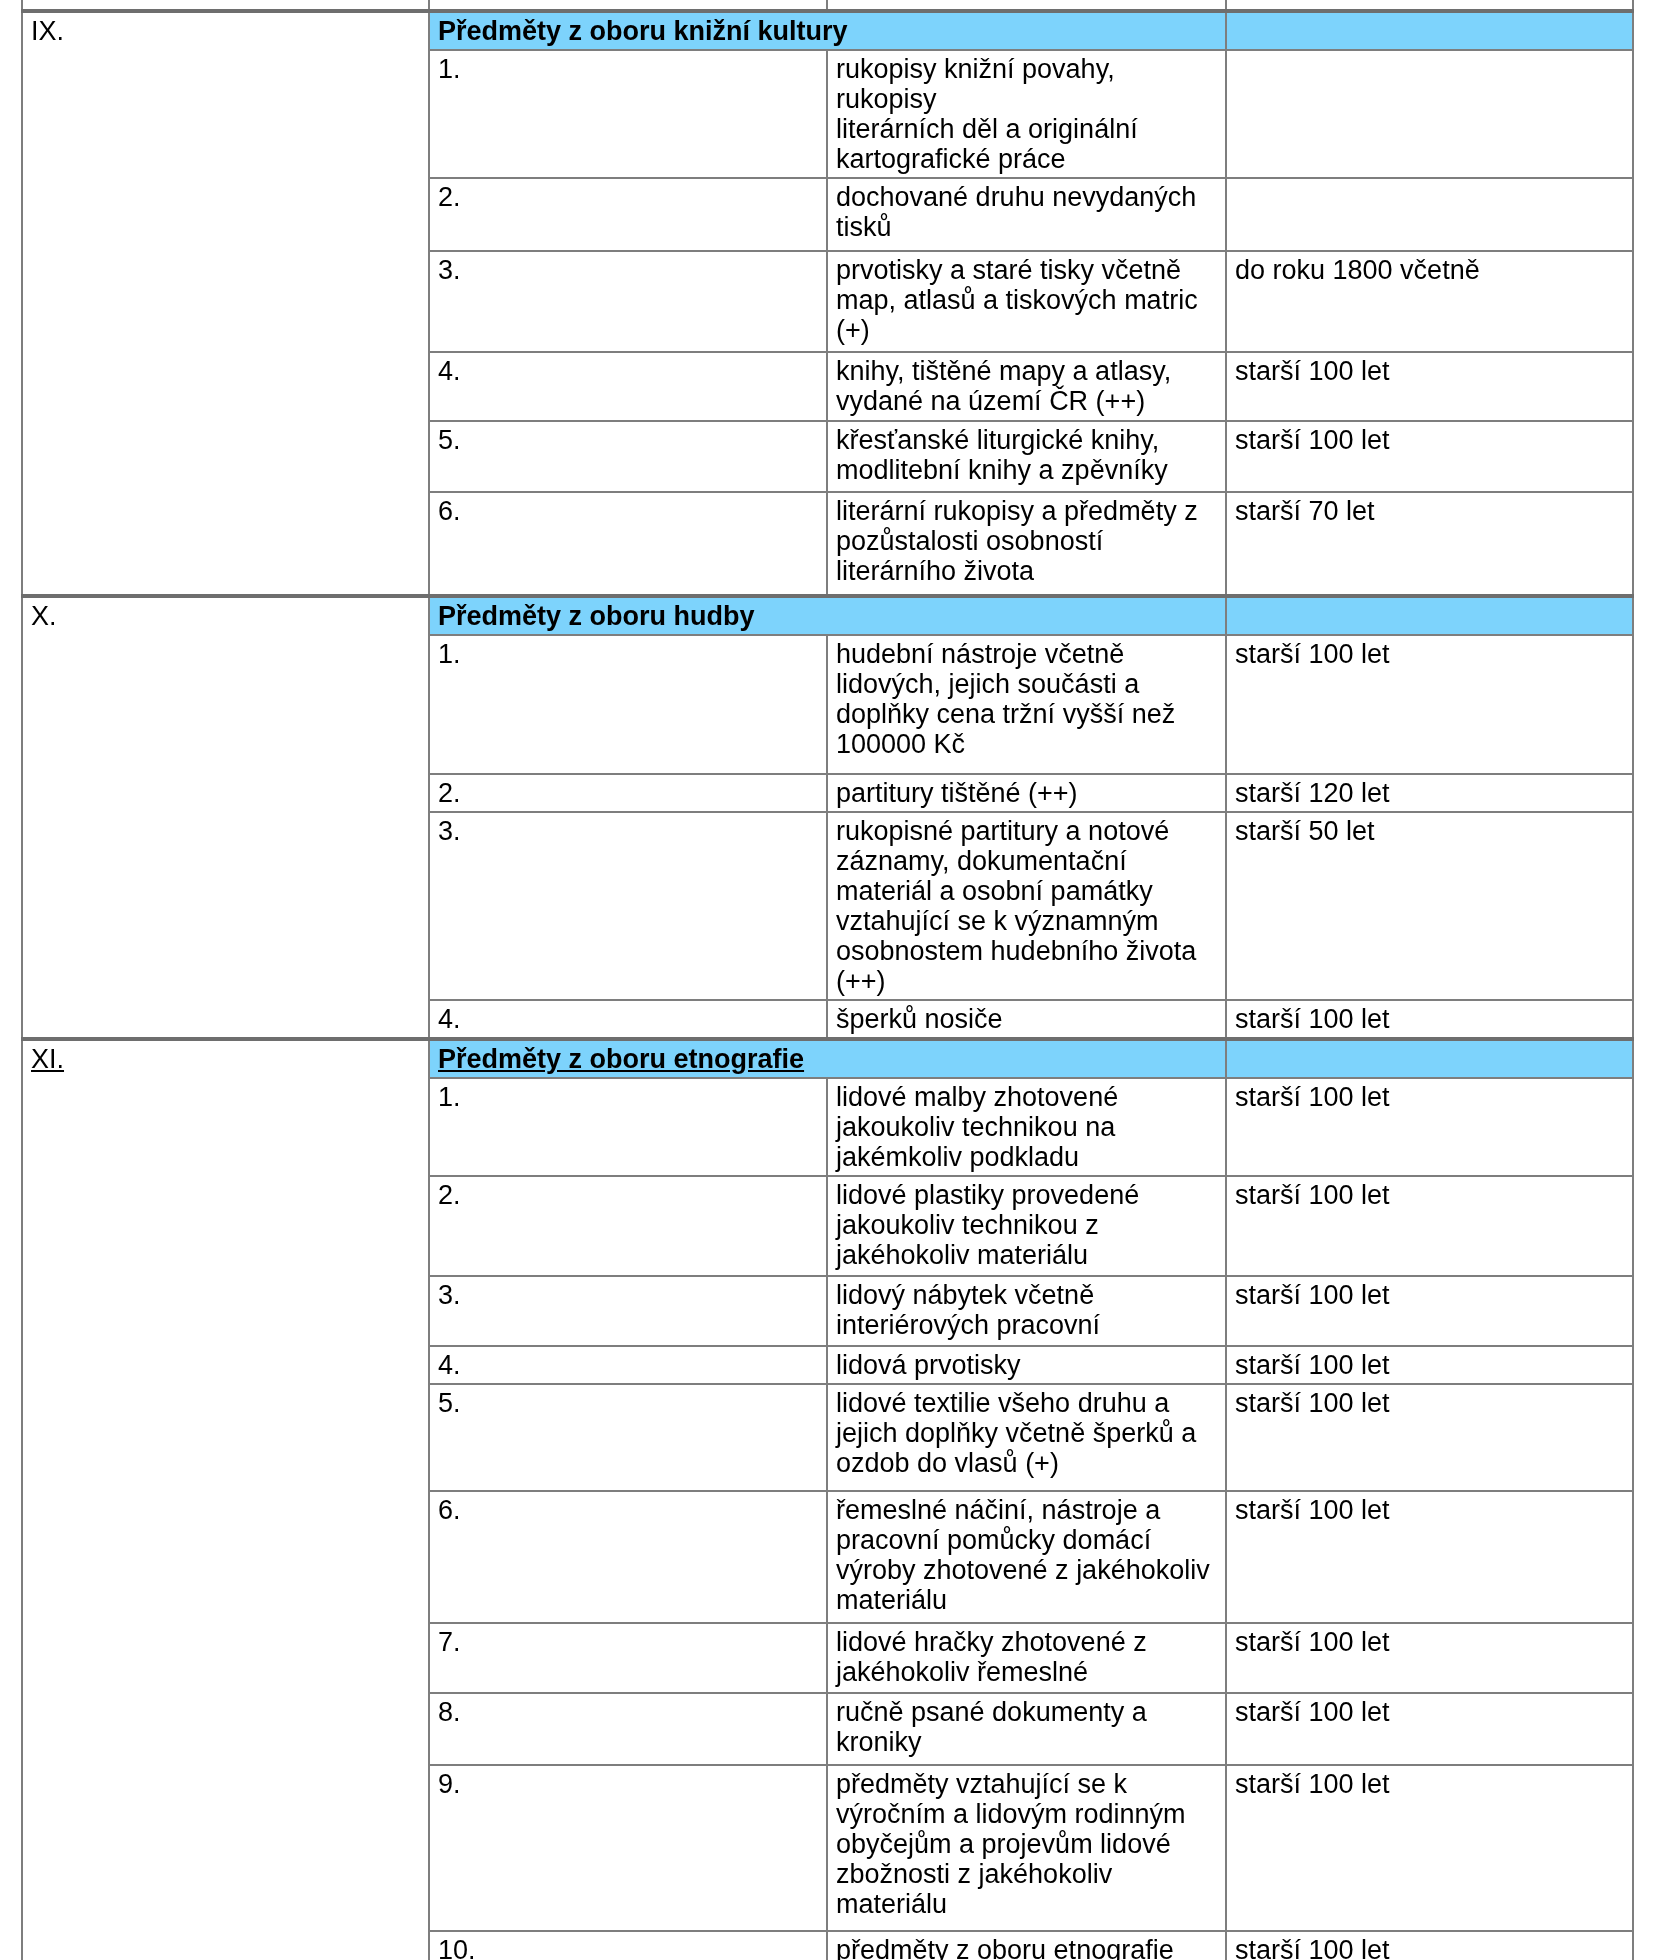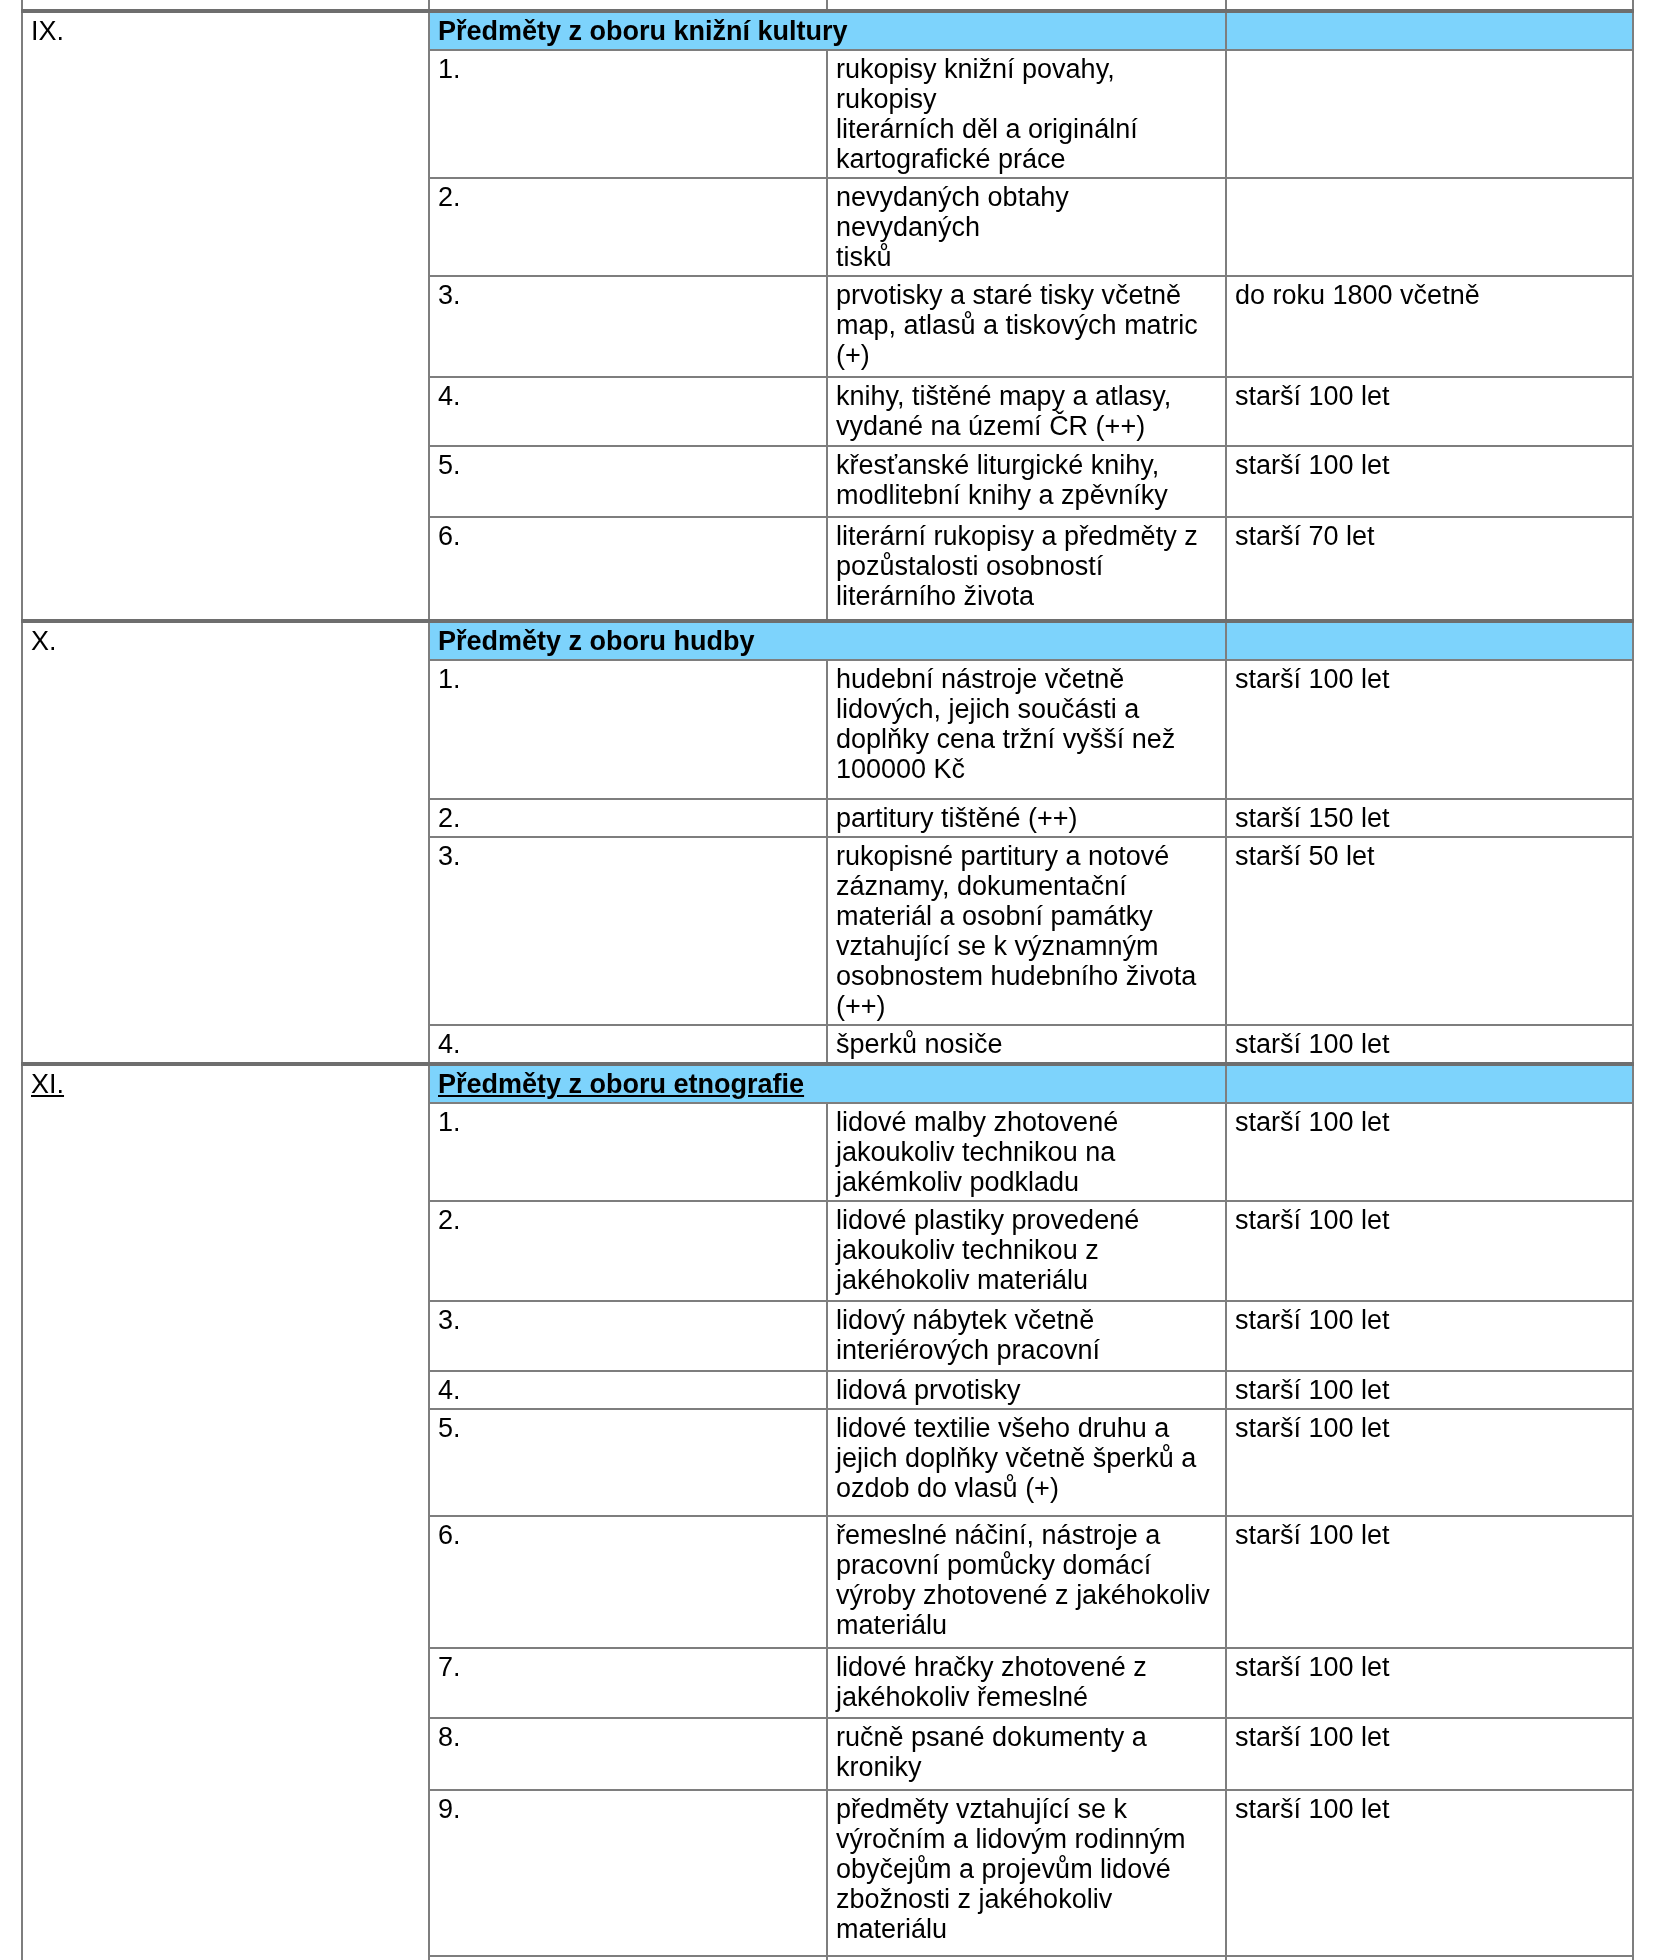--- a/index.html
+++ b/index.html
@@ -53,21 +53,21 @@
         </tr>
         <tr style="height: 100px;">
           <td class="num">1.</td>
           <td class="desc">rukopisy knižní povahy, rukopisy
 literárních děl a originální
 kartografické práce</td>
           <td class="crit"></td>
         </tr>
         <tr style="height: 73px;">
           <td class="num">2.</td>
-          <td class="desc">nevydaných obtahy nevydaných
+          <td class="desc">dochované druhu nevydaných
 tisků</td>
           <td class="crit"></td>
         </tr>
         <tr style="height: 101px;">
           <td class="num">3.</td>
           <td class="desc">prvotisky a staré tisky včetně
 map, atlasů a tiskových matric
 (+)</td>
           <td class="crit">do roku 1800 včetně</td>
         </tr>
@@ -99,21 +99,21 @@
           <td class="num">1.</td>
           <td class="desc">hudební nástroje včetně
 lidových, jejich součásti a
 doplňky cena tržní vyšší než
 100000 Kč</td>
           <td class="crit">starší 100 let</td>
         </tr>
         <tr style="height: 35px;">
           <td class="num">2.</td>
           <td class="desc">partitury tištěné (++)</td>
-          <td class="crit">starší 150 let</td>
+          <td class="crit">starší 120 let</td>
         </tr>
         <tr style="height: 183px;">
           <td class="num">3.</td>
           <td class="desc">rukopisné partitury a notové
 záznamy, dokumentační
 materiál a osobní památky
 vztahující se k významným
 osobnostem hudebního života
 (++)</td>
           <td class="crit">starší 50 let</td>

